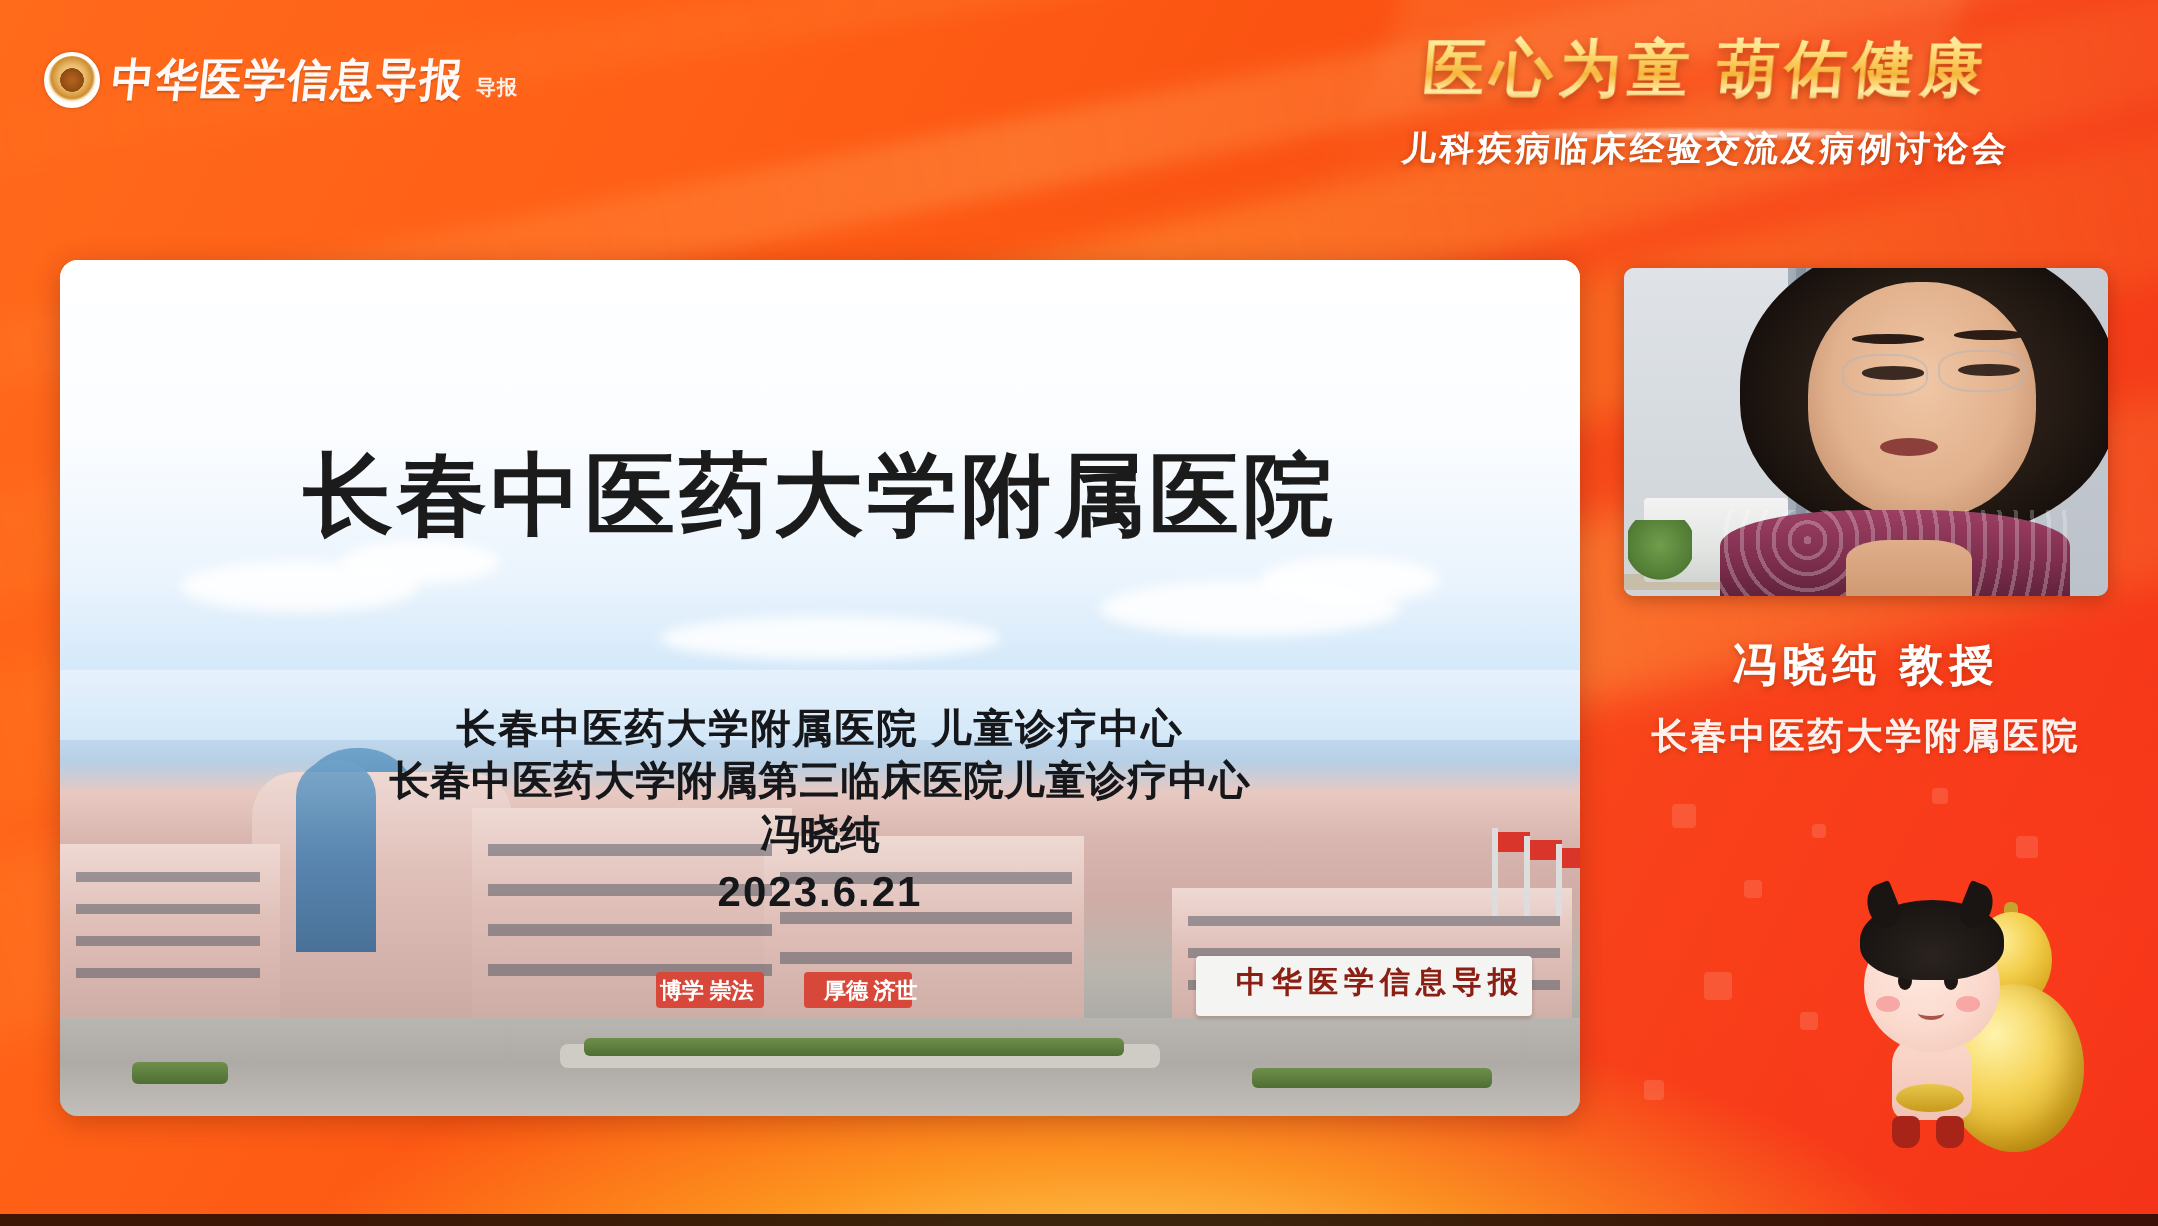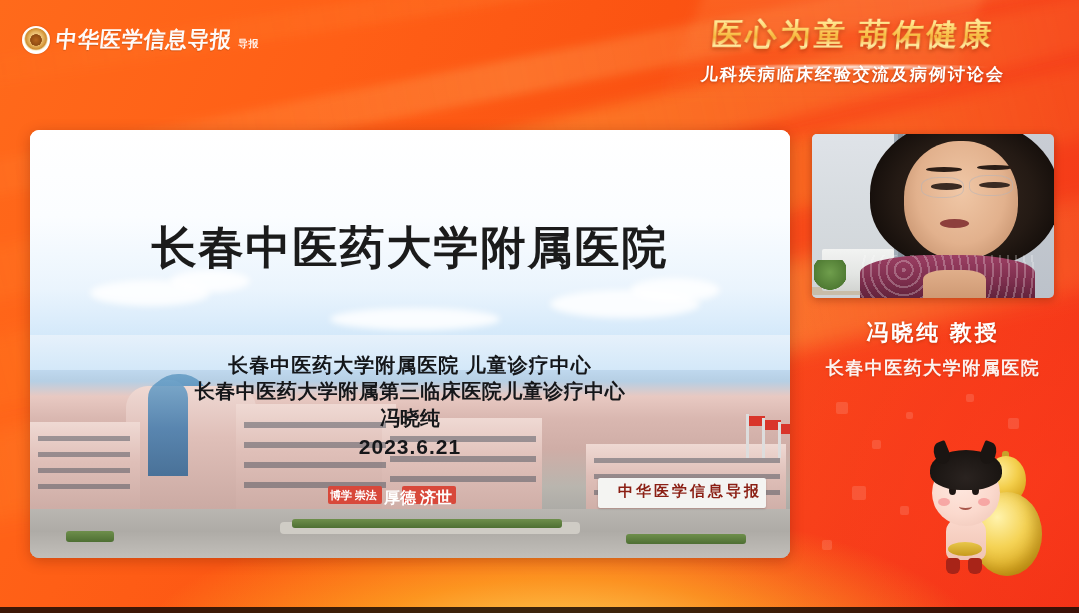--- a/index.html
+++ b/index.html
@@ -244,21 +244,21 @@
 
       <div class="road"></div>
       <div class="plaza" style="left:250px;bottom:24px;width:300px;height:12px;border-radius:4px;"></div>
       <div class="green" style="left:262px;bottom:30px;width:270px;height:9px;"></div>
       <div class="green" style="left:36px;bottom:16px;width:48px;height:11px;"></div>
       <div class="green" style="left:596px;bottom:14px;width:120px;height:10px;"></div>
 
       <div class="sign-red" style="left:298px;top:116px;width:54px;height:18px;"></div>
       <div class="sign-red" style="left:372px;top:116px;width:54px;height:18px;"></div>
       <div class="sign-txt" style="left:300px;top:118px;font-size:11px;color:#fff;text-align:center;">博学 崇法</div>
-      <div class="sign-txt" style="left:354px;top:118px;font-size:16px;color:#fff;">厚德 济世</div>
+      <div class="sign-txt" style="left:382px;top:118px;font-size:11px;color:#fff;">厚德 济世</div>
 
       <div class="sign" style="left:568px;top:108px;width:168px;height:30px;"></div>
       <div class="sign-txt" style="left:588px;top:112px;font-size:15px;letter-spacing:3px;">中华医学信息导报</div>
 
       <div class="flag" style="left:716px;top:44px;height:44px;"></div>
       <div class="flag" style="left:732px;top:48px;height:40px;"></div>
       <div class="flag" style="left:748px;top:52px;height:36px;"></div>
     </div>
 
     <div class="slide-credits">

